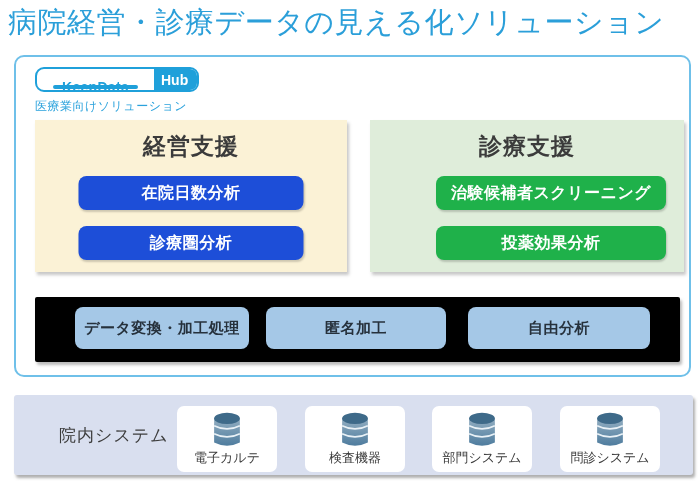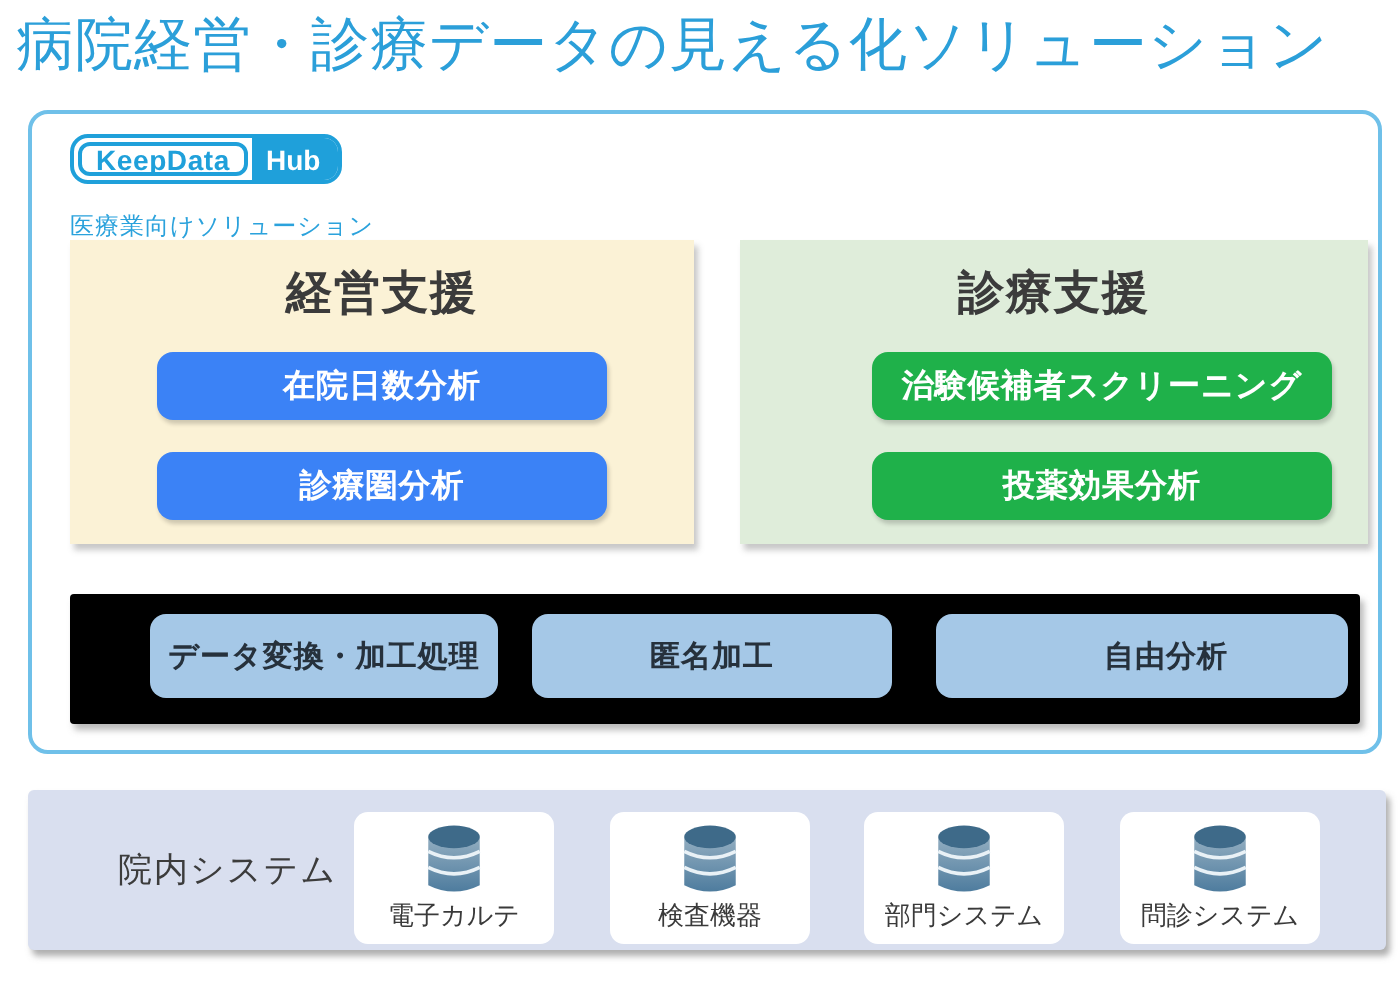--- a/index.html
+++ b/index.html
@@ -20,63 +20,63 @@
     box-sizing:border-box;
   }
 
   
   .logo-block{position:absolute;left:19px;top:10px;}
   .logo-pill{
     display:inline-flex;align-items:stretch;border:2px solid #1FA0DA;
     border-radius:9px;background:#ffffff;overflow:hidden;height:25px;box-sizing:border-box;
   }
   .logo-left{
-    display:flex;align-items:center;margin:2px;padding:0 7px;
+    display:flex;align-items:center;margin:16px;padding:0 7px;
     border:2px solid #1FA0DA;border-radius:6px;
     color:#1FA0DA;font-weight:bold;font-size:14px;letter-spacing:0.3px;
   }
   .logo-right{
     display:flex;align-items:center;padding:0 9px 0 7px;background:#1FA0DA;
     color:#ffffff;font-weight:bold;font-size:14px;
   }
-  .logo-tagline{margin-top:13px;color:#2BA2DC;font-size:12px;letter-spacing:0.5px;}
+  .logo-tagline{margin-top:2px;color:#2BA2DC;font-size:12px;letter-spacing:0.5px;}
 
   
   .panel{position:absolute;top:63px;height:152px;box-shadow:2px 3px 3px rgba(130,130,130,0.45);}
   .panel-cream{left:19px;width:312px;background:#FBF2D6;}
   .panel-green{left:354px;width:314px;background:#DFEDDA;}
   .panel-title{
     position:absolute;left:0;top:11px;width:100%;margin:0;text-align:center;
     font-size:23px;font-weight:bold;color:#3B3B3B;letter-spacing:1px;
   }
   .chip{
     position:absolute;left:50%;transform:translateX(-50%);
     height:34px;border-radius:8px;display:flex;align-items:center;justify-content:center;
     color:#ffffff;font-weight:bold;font-size:16px;letter-spacing:0.5px;
     box-shadow:1px 2px 2px rgba(0,0,0,0.18);white-space:nowrap;
   }
   .chip-1{top:56px;}
   .chip-2{top:106px;}
-  .panel-cream .chip{width:225px;background:#3b82f6;}
+  .panel-cream .chip{width:225px;background:#1d4ed8;}
   .panel-green .chip{width:230px;background:#1FB14A;margin-left:24px;}
 
   
   .mid-band{
     position:absolute;left:19px;top:240px;width:645px;height:65px;
     background:#000000;border-radius:2px;box-shadow:2px 3px 3px rgba(120,120,120,0.5);
   }
   .mid-chip{
     position:absolute;top:10px;height:42px;border-radius:8px;background:#A5C8E7;
     display:flex;align-items:center;justify-content:center;
     color:#26313C;font-weight:bold;font-size:15px;letter-spacing:0.5px;
     box-shadow:1px 1px 2px rgba(0,0,0,0.12);white-space:nowrap;
   }
   .mid-chip-1{left:40px;width:174px;}
   .mid-chip-2{left:231px;width:180px;}
-  .mid-chip-3{left:433px;width:182px;padding-left:24px;}
+  .mid-chip-3{left:433px;width:182px;}
 
   
   .bottom-band{
     position:absolute;left:14px;top:395px;width:679px;height:80px;
     background:#D9DFEF;border-radius:3px;box-shadow:2px 3px 3px rgba(110,110,110,0.55);
   }
   .band-label{
     position:absolute;left:45px;top:50%;transform:translateY(-50%);
     font-size:17px;color:#3C3C3C;letter-spacing:1px;white-space:nowrap;
   }

